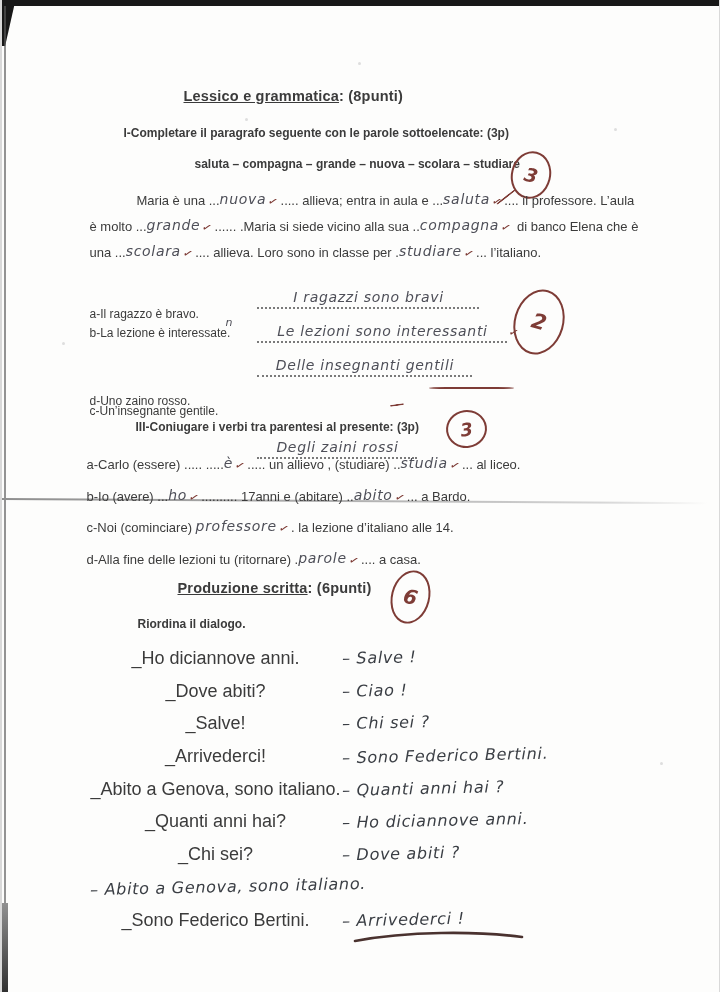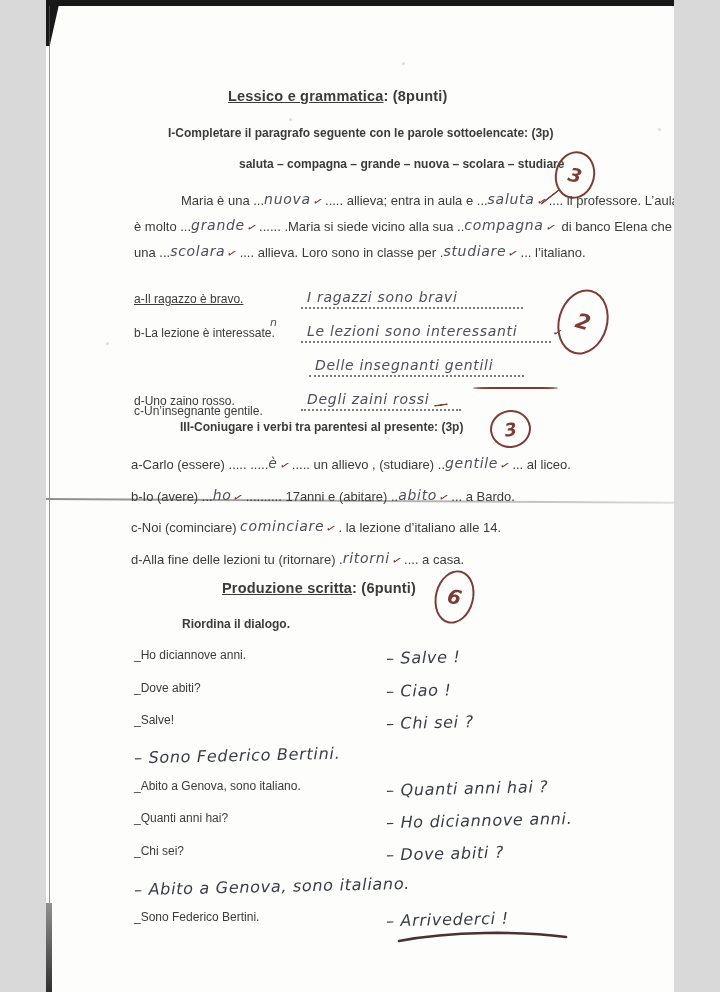--- a/index.html
+++ b/index.html
@@ -1,19 +1,19 @@
 <!DOCTYPE html>
 <html style="--paper: #fdfdfc; --print: #3b3b3b; --pencil: #4e4f58; --handink: #3a3e44; --red: #7e3c36;"><head>
 <meta charset="utf-8">
 <style>
   html,body{margin:0;padding:0;background:#d9d9d9;}
   .page{
-    position:relative;width:628px;height:992px;margin:0 auto;
+    position:relative;width:717px;height:992px;margin:0 auto;
     background:var(--paper,#fdfdfc);overflow:hidden;
-    font-family:"Liberation Sans",sans-serif;color:var(--print,#3b3b3b);
+    font-family:"Liberation Sans",sans-serif;color:var(--print,#3b3b3b);text-align:center;
   }
   .abs{position:absolute;white-space:nowrap;}
   .print-sm{font-size:12px;line-height:1.15;}
   .print-md{font-size:13px;line-height:1.15;}
   .bold{font-weight:bold;}
   .u{text-decoration:underline;}
   .title{font-size:14.5px;font-weight:bold;letter-spacing:.2px;}
   .hand{font-family:"DejaVu Sans",sans-serif;font-style:italic;letter-spacing:.7px;}
   .hand.gray{color:var(--pencil,#4e4f58);font-size:14px;}
   .hand.dark{color:var(--handink,#3a3e44);font-size:16px;display:inline-block;transform:rotate(-1.3deg);}
@@ -24,21 +24,21 @@
     position:absolute;border:2.5px solid var(--red,#7e3c36);border-radius:50%;
     display:flex;align-items:center;justify-content:center;
     color:var(--red,#7e3c36);font-family:"DejaVu Sans",sans-serif;font-style:italic;font-weight:bold;
     background:transparent;
   }
   .ansline{display:inline-block;border-bottom:2px dotted #7a7a7a;padding:0 4px 1px 6px;}
   .markline{position:absolute;border-top:2.2px solid var(--red,#7e3c36);border-radius:40%/100%;}
   .speck{position:absolute;width:3px;height:3px;border-radius:50%;background:#dedede;}
   .edge{position:absolute;background:#181818;}
   .dlg-row{display:flex;height:32.7px;align-items:flex-start;}
-  .dlg-left{flex:0 0 252px;font-size:12px;}
+  .dlg-left{flex:0 0 252px;font-size:18px;}
   .crease{position:absolute;left:0;top:498px;width:706px;height:1.5px;
     background:linear-gradient(to right,#8f8f8f,#b5b5b5 55%,#d6d6d6 85%,transparent);
     transform:rotate(.35deg);transform-origin:left center;}
 </style>
 </head>
 <body>
 
 <div class="page">
 
   <div class="edge" style="left:0;top:0;width:720px;height:6px;"></div>
@@ -62,56 +62,56 @@
   <div class="score-circle" style="left:509px;top:151px;width:36px;height:44px;transform:rotate(14deg);font-size:19px;">
     <span>3</span>
   </div>
   <div class="markline" style="left:492px;top:196px;width:24px;transform:rotate(-38deg);"></div>
 
   <div class="abs print-md seg" style="left:135px;top:192px;"><span>Maria è una ...</span><span class="hand gray">nuova</span><span class="tick">✓</span><span>..... allieva; entra in aula e ...</span><span class="hand gray">saluta</span><span class="tick">✓</span><span>.... il professore. L’aula</span></div>
   <div class="abs print-md seg" style="left:88px;top:218px;"><span>è molto ...</span><span class="hand gray">grande</span><span class="tick">✓</span><span>...... .Maria si siede vicino alla sua ..</span><span class="hand gray">compagna</span><span class="tick">✓</span><span> di banco Elena che è</span></div>
   <div class="abs print-md seg" style="left:88px;top:244px;"><span>una ...</span><span class="hand gray">scolara</span><span class="tick">✓</span><span>.... allieva. Loro sono in classe per .</span><span class="hand gray">studiare</span><span class="tick">✓</span><span>... l’italiano.</span></div>
 
 
-  <div class="abs print-sm" style="left:88px;top:293px;text-decoration:underline;">a-Il ragazzo è bravo.</div>
+  <div class="abs print-sm" style="left:88px;top:308px;">a-Il ragazzo è bravo.</div>
   <div class="abs" style="left:255px;top:288px;">
     <span class="ansline" style="min-width:212px;"><span class="hand gray">I ragazzi sono bravi</span></span>
   </div>
 
   <div class="abs print-sm" style="left:88px;top:327px;">b-La lezione è interessate.</div>
   <span class="abs hand gray" style="left:224px;top:316px;font-size:11px;">n</span>
   <div class="abs" style="left:255px;top:322px;">
     <span class="ansline" style="min-width:240px;"><span class="hand gray">Le lezioni sono interessanti</span></span><span class="tick">✓</span>
   </div>
 
   <div class="abs print-sm" style="left:88px;top:361px;margin-top:44px;">c-Un’insegnante gentile.</div>
-  <div class="abs" style="left:255px;top:356px;margin-left:8px;">
+  <div class="abs" style="left:255px;top:356px;">
     <span class="ansline" style="min-width:205px;"><span class="hand gray">Delle insegnanti gentili</span></span>
   </div>
 
   <div class="abs print-sm" style="left:88px;top:395px;">d-Uno zaino rosso.</div>
   <div class="abs" style="left:255px;top:390px;">
-    <span class="ansline" style="min-width:150px;"><span class="hand gray">Degli zaini rossi</span></span>
+    <span class="ansline" style="min-width:150px;margin-top:48px;"><span class="hand gray">Degli zaini rossi</span></span>
   </div>
   <div class="markline" style="left:427px;top:387px;width:85px;"></div>
   <div class="markline" style="left:388px;top:404px;width:14px;transform:rotate(-8deg);"></div>
 
   <div class="score-circle" style="left:512px;top:289px;width:46px;height:62px;transform:rotate(16deg);font-size:21px;">
     <span>2</span>
   </div>
 
   <div class="abs print-sm bold" style="left:134px;top:421px;">III-Coniugare i verbi tra parentesi al presente: (3p)</div>
   <div class="score-circle" style="left:444px;top:410px;width:37px;height:34px;transform:rotate(-8deg);font-size:18px;">
     <span>3</span>
   </div>
 
-  <div class="abs print-md seg" style="left:85px;top:456px;"><span>a-Carlo (essere) ..... .....</span><span class="hand gray">è</span><span class="tick">✓</span><span>..... un allievo , (studiare) ..</span><span class="hand gray">gentile</span><span class="tick">✓</span><span>... al liceo.</span></div>
+  <div class="abs print-md seg" style="left:85px;top:456px;"><span>a-Carlo (essere) ..... .....</span><span class="hand gray">è</span><span class="tick">✓</span><span>..... un allievo , (studiare) ..</span><span class="hand gray">studia</span><span class="tick">✓</span><span>... al liceo.</span></div>
   <div class="abs print-md seg" style="left:85px;top:488px;"><span>b-Io (avere) ...</span><span class="hand gray">ho</span><span class="tick">✓</span><span>.......... 17anni e (abitare) ..</span><span class="hand gray">abito</span><span class="tick">✓</span><span>... a Bardo.</span></div>
-  <div class="abs print-md seg" style="left:85px;top:519px;"><span>c-Noi (cominciare) </span><span class="hand gray">cominciare</span><span class="tick">✓</span><span>. la lezione d’italiano alle 14.</span></div>
-  <div class="abs print-md seg" style="left:85px;top:551px;"><span>d-Alla fine delle lezioni tu (ritornare) .</span><span class="hand gray">ritorni</span><span class="tick">✓</span><span>.... a casa.</span></div>
+  <div class="abs print-md seg" style="left:85px;top:519px;"><span>c-Noi (cominciare) </span><span class="hand gray">professore</span><span class="tick">✓</span><span>. la lezione d’italiano alle 14.</span></div>
+  <div class="abs print-md seg" style="left:85px;top:551px;"><span>d-Alla fine delle lezioni tu (ritornare) .</span><span class="hand gray">parole</span><span class="tick">✓</span><span>.... a casa.</span></div>
 
   <div class="abs title" style="left:176px;top:580px;">
     <span class="u">Produzione scritta</span><span>: (6punti)</span>
   </div>
   <div class="score-circle" style="left:389px;top:570px;width:35px;height:50px;transform:rotate(14deg);font-size:20px;">
     <span>6</span>
   </div>
 
   <div class="abs print-sm bold" style="left:88px;top:618px;padding-left:48px;">Riordina il dialogo.</div>
 
@@ -122,20 +122,21 @@
     </div>
     <div class="dlg-row">
       <span class="dlg-left">_Dove abiti?</span>
       <span class="hand dark">– Ciao !</span>
     </div>
     <div class="dlg-row">
       <span class="dlg-left">_Salve!</span>
       <span class="hand dark">– Chi sei ?</span>
     </div>
     <div class="dlg-row">
+      <span class="dlg-left">_Arrivederci!</span>
       <span class="hand dark">– Sono Federico Bertini.</span>
     </div>
     <div class="dlg-row">
       <span class="dlg-left">_Abito a Genova, sono italiano.</span>
       <span class="hand dark">– Quanti anni hai ?</span>
     </div>
     <div class="dlg-row">
       <span class="dlg-left">_Quanti anni hai?</span>
       <span class="hand dark">– Ho diciannove anni.</span>
     </div>

